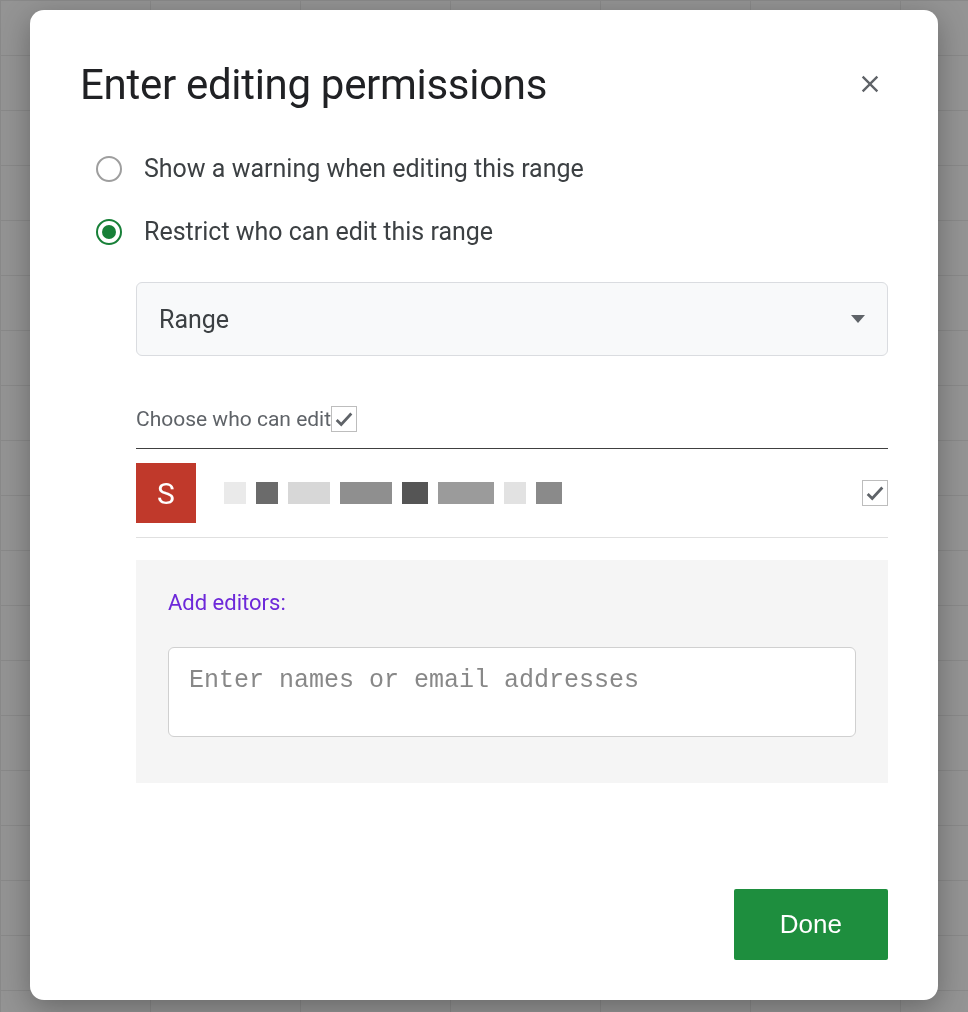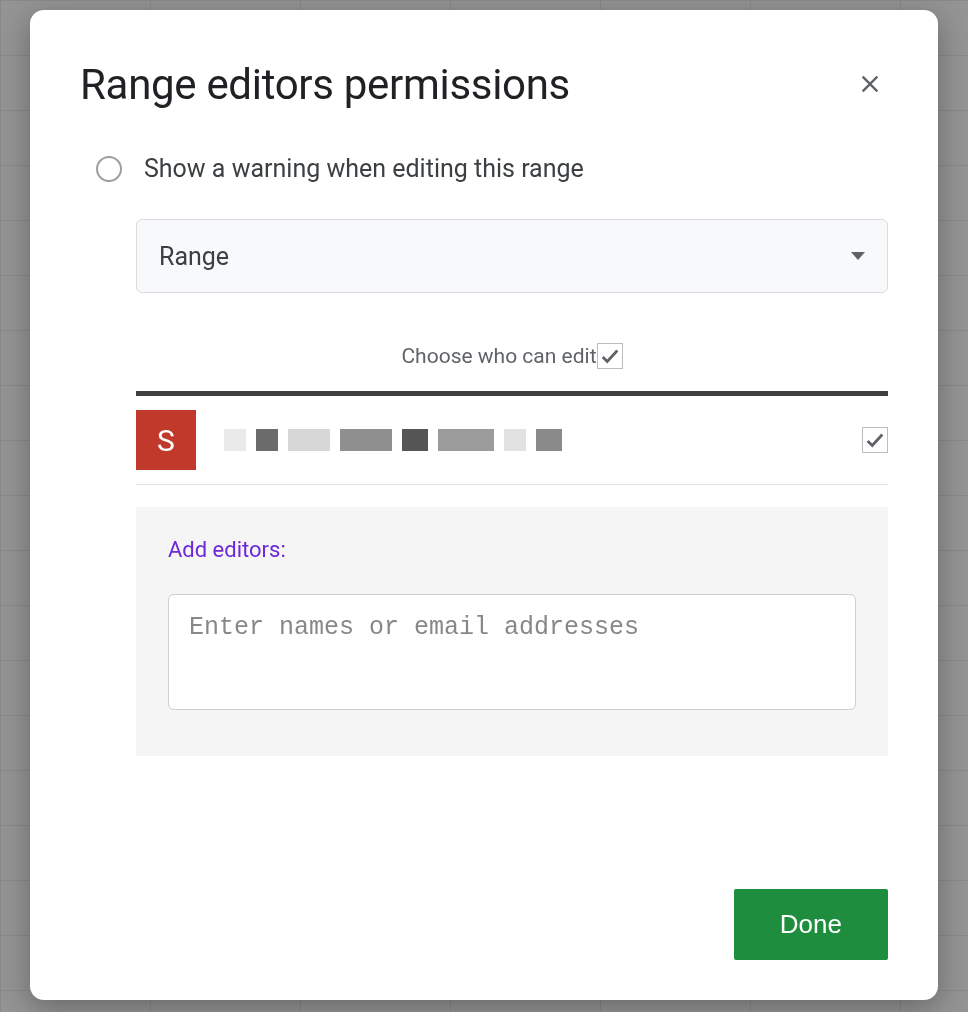--- a/index.html
+++ b/index.html
@@ -137,24 +137,24 @@
       border-right: 7px solid transparent;
       border-top: 8px solid #5f6368;
     }
     .editors-section {
       margin-left: 56px;
       margin-top: 50px;
       max-width: 760px;
     }
     .editors-header {
       display: flex;
-      justify-content: center;
-      align-items: center;
-      padding-bottom: 22px;
-      border-bottom: 5px solid #404040;
+      justify-content: flex-start;
+      align-items: center;
+      padding-bottom: 16px;
+      border-bottom: 1px solid #404040;
     }
     .editors-header-label {
       font-size: 21px;
       color: #5f6368;
     }
     .checkbox-wrap {
       width: 26px;
       height: 26px;
       border: 1.5px solid #bdbdbd;
       display: flex;
@@ -210,21 +210,21 @@
       padding: 30px 32px 42px 32px;
     }
     .add-editors-label {
       font-size: 22px;
       font-weight: 400;
       color: #6d28d9;
       margin-bottom: 32px;
     }
     .add-editors-input {
       width: 100%;
-      height: 116px;
+      height: 90px;
       border: 1px solid #d0d0d0;
       border-radius: 6px;
       background: #fff;
       padding: 18px 20px;
       font-family: 'Courier New', monospace;
       font-size: 25px;
       color: #888;
       resize: none;
       position: relative;
     }
@@ -250,32 +250,36 @@
     }
   </style>
 </head>
 <body>
 
 <div class="grid-bg"></div>
 <div class="overlay"></div>
 
 <div class="dialog">
   <div class="dialog-header">
-    <h1 class="dialog-title">Range editors permissions</h1>
+    <h1 class="dialog-title">Enter editing permissions</h1>
     <button class="close-btn">
       <svg viewBox="0 0 24 24">
         <path fill="currentColor" d="M19 6.41L17.59 5 12 10.59 6.41 5 5 6.41 10.59 12 5 17.59 6.41 19 12 13.41 17.59 19 19 17.59 13.41 12z"></path>
       </svg>
     </button>
   </div>
 
   <div class="radio-group">
     <div class="radio-option">
       <span class="radio-circle"></span>
       <span class="radio-label">Show a warning when editing this range</span>
+    </div>
+    <div class="radio-option">
+      <span class="radio-circle selected"></span>
+      <span class="radio-label">Restrict who can edit this range</span>
     </div>
   </div>
 
   <div class="dropdown-section">
     <div class="dropdown">
       <span class="dropdown-label">Range</span>
       <span class="dropdown-arrow"></span>
     </div>
   </div>
 

